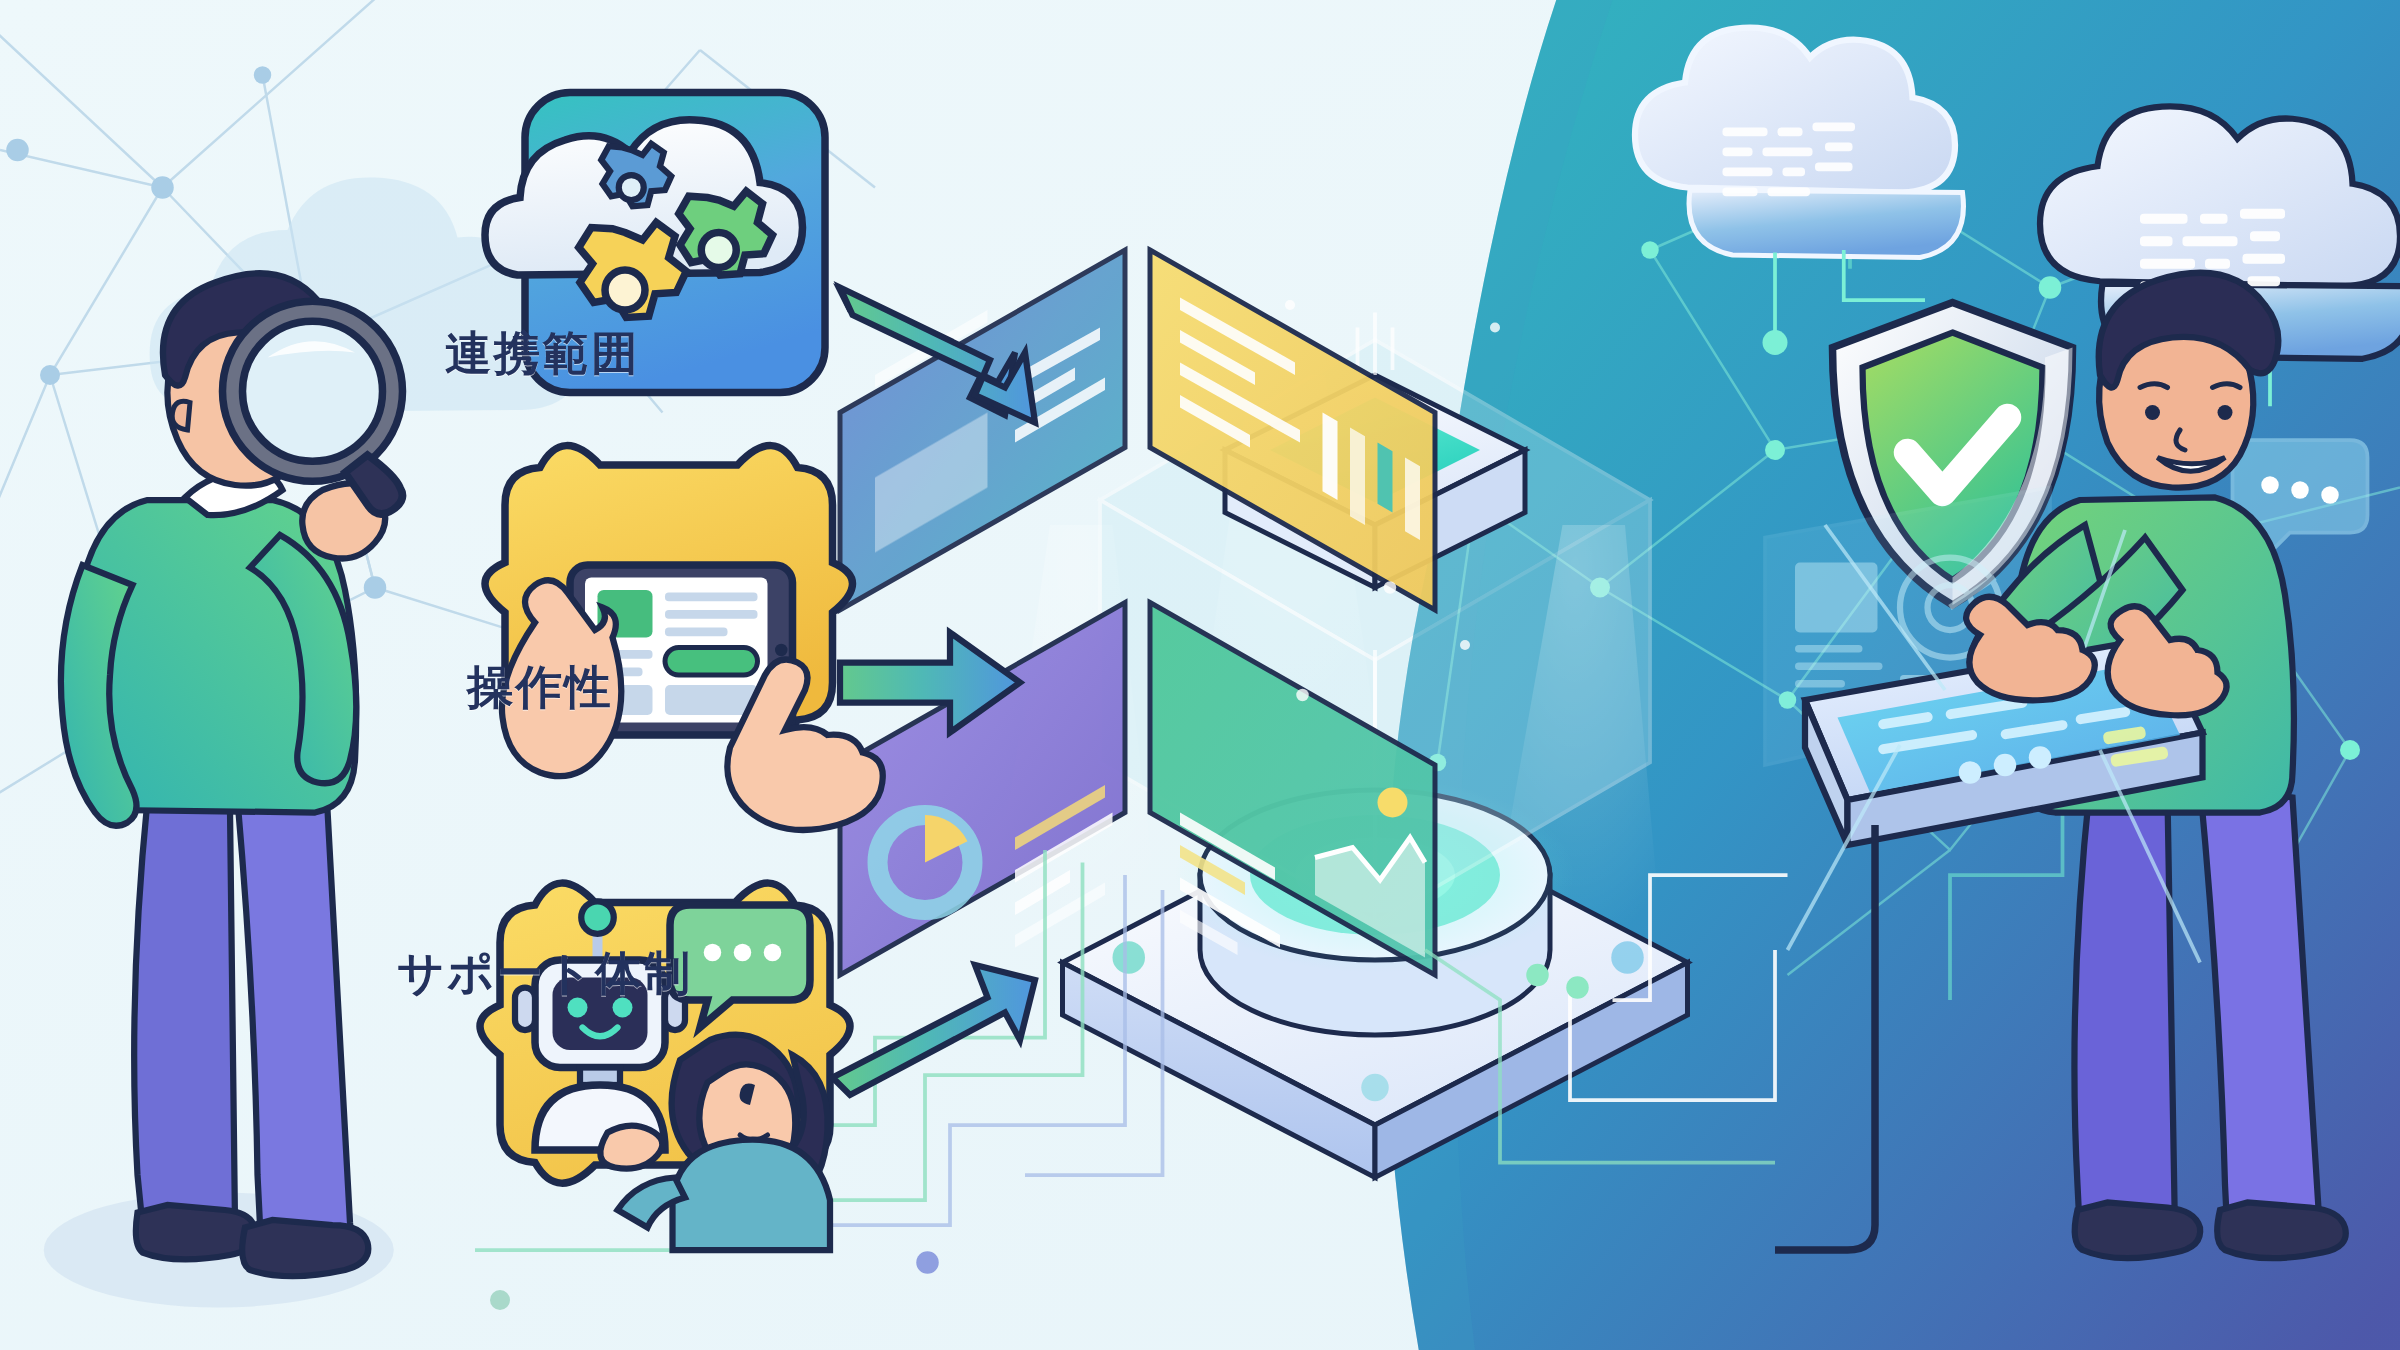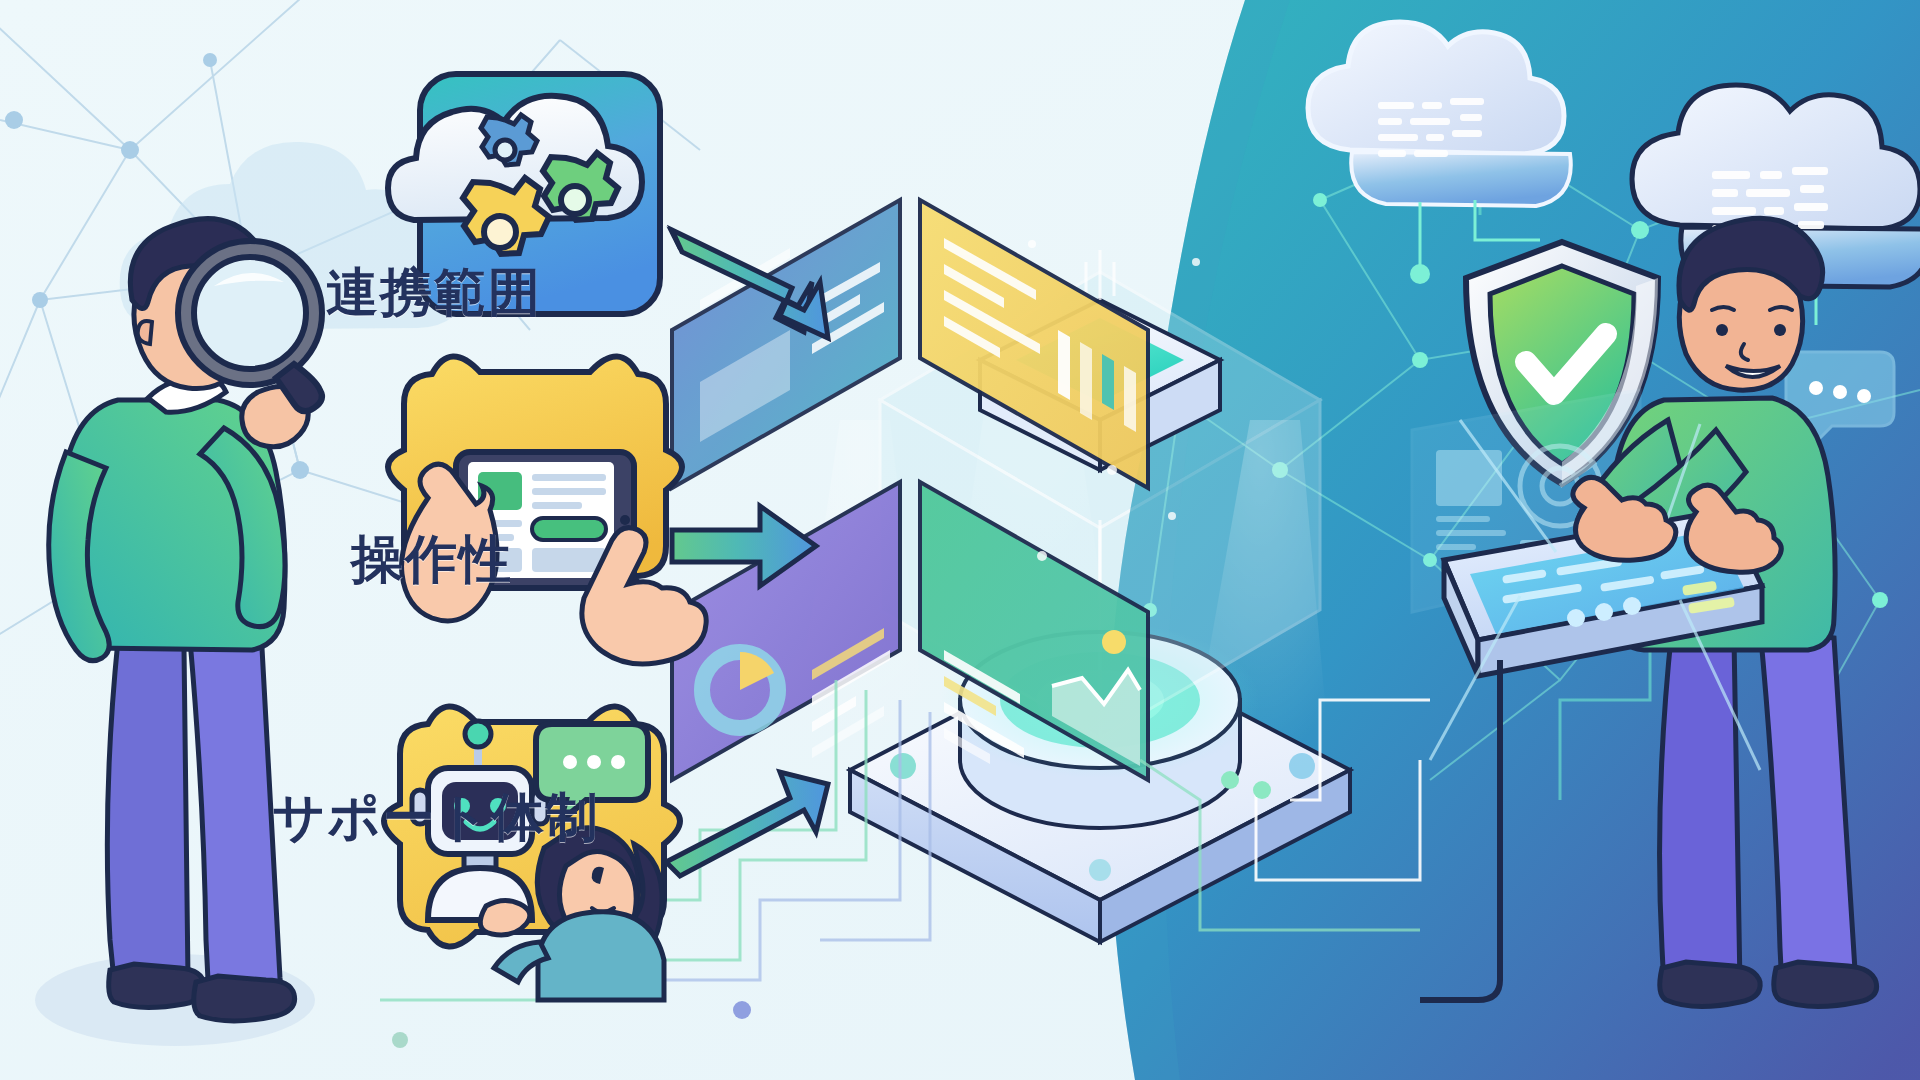--- a/index.html
+++ b/index.html
@@ -5,21 +5,21 @@
   html,body{margin:0;padding:0;background:#eef7fa;}
   body{font-family:"Liberation Sans","DejaVu Sans",sans-serif;}
   #stage{position:relative;width:1920px;height:1080px;overflow:hidden;
          background:#edf7fa;}
   svg{display:block;}
   #root-svg{position:absolute;top:0;left:0;width:1920px;height:1080px;}
   .feat-label{
     position:absolute;
     font-weight:700;
     color:#23325e;
-    font-size:52px;
+    font-size:37px;
     letter-spacing:2px;
     text-align:center;
     white-space:nowrap;
     transform:translateX(-50%);
     text-shadow:0 1px 0 rgba(255,255,255,.6);
   }
 </style>
 </head>
 <body>
 
@@ -678,15 +678,15 @@
       <path d="M1696 512 q-16 -14 2 -24 q14 -8 24 6 l14 18 q16 -4 22 8
                q16 2 16 18 q12 8 4 20 q-12 16 -42 14 q-34 -2 -46 -20 q-10 -18 6 -40 Z" fill="#f2b494" stroke="#1d2a4d" stroke-width="5"></path>
     </g>
 
   </svg>
 
   <div class="feat-label" style="left:434px; top:258px;">連携範囲</div>
 
   <div class="feat-label" style="left:432px; top:525px;font-family:Liberation Serif, serif;">操作性</div>
 
-  <div class="feat-label" style="left:436px; top:783px;">サポート体制</div>
+  <div class="feat-label" style="left:436px; top:754px;">サポート体制</div>
 
 </div>
 
 </body></html>

